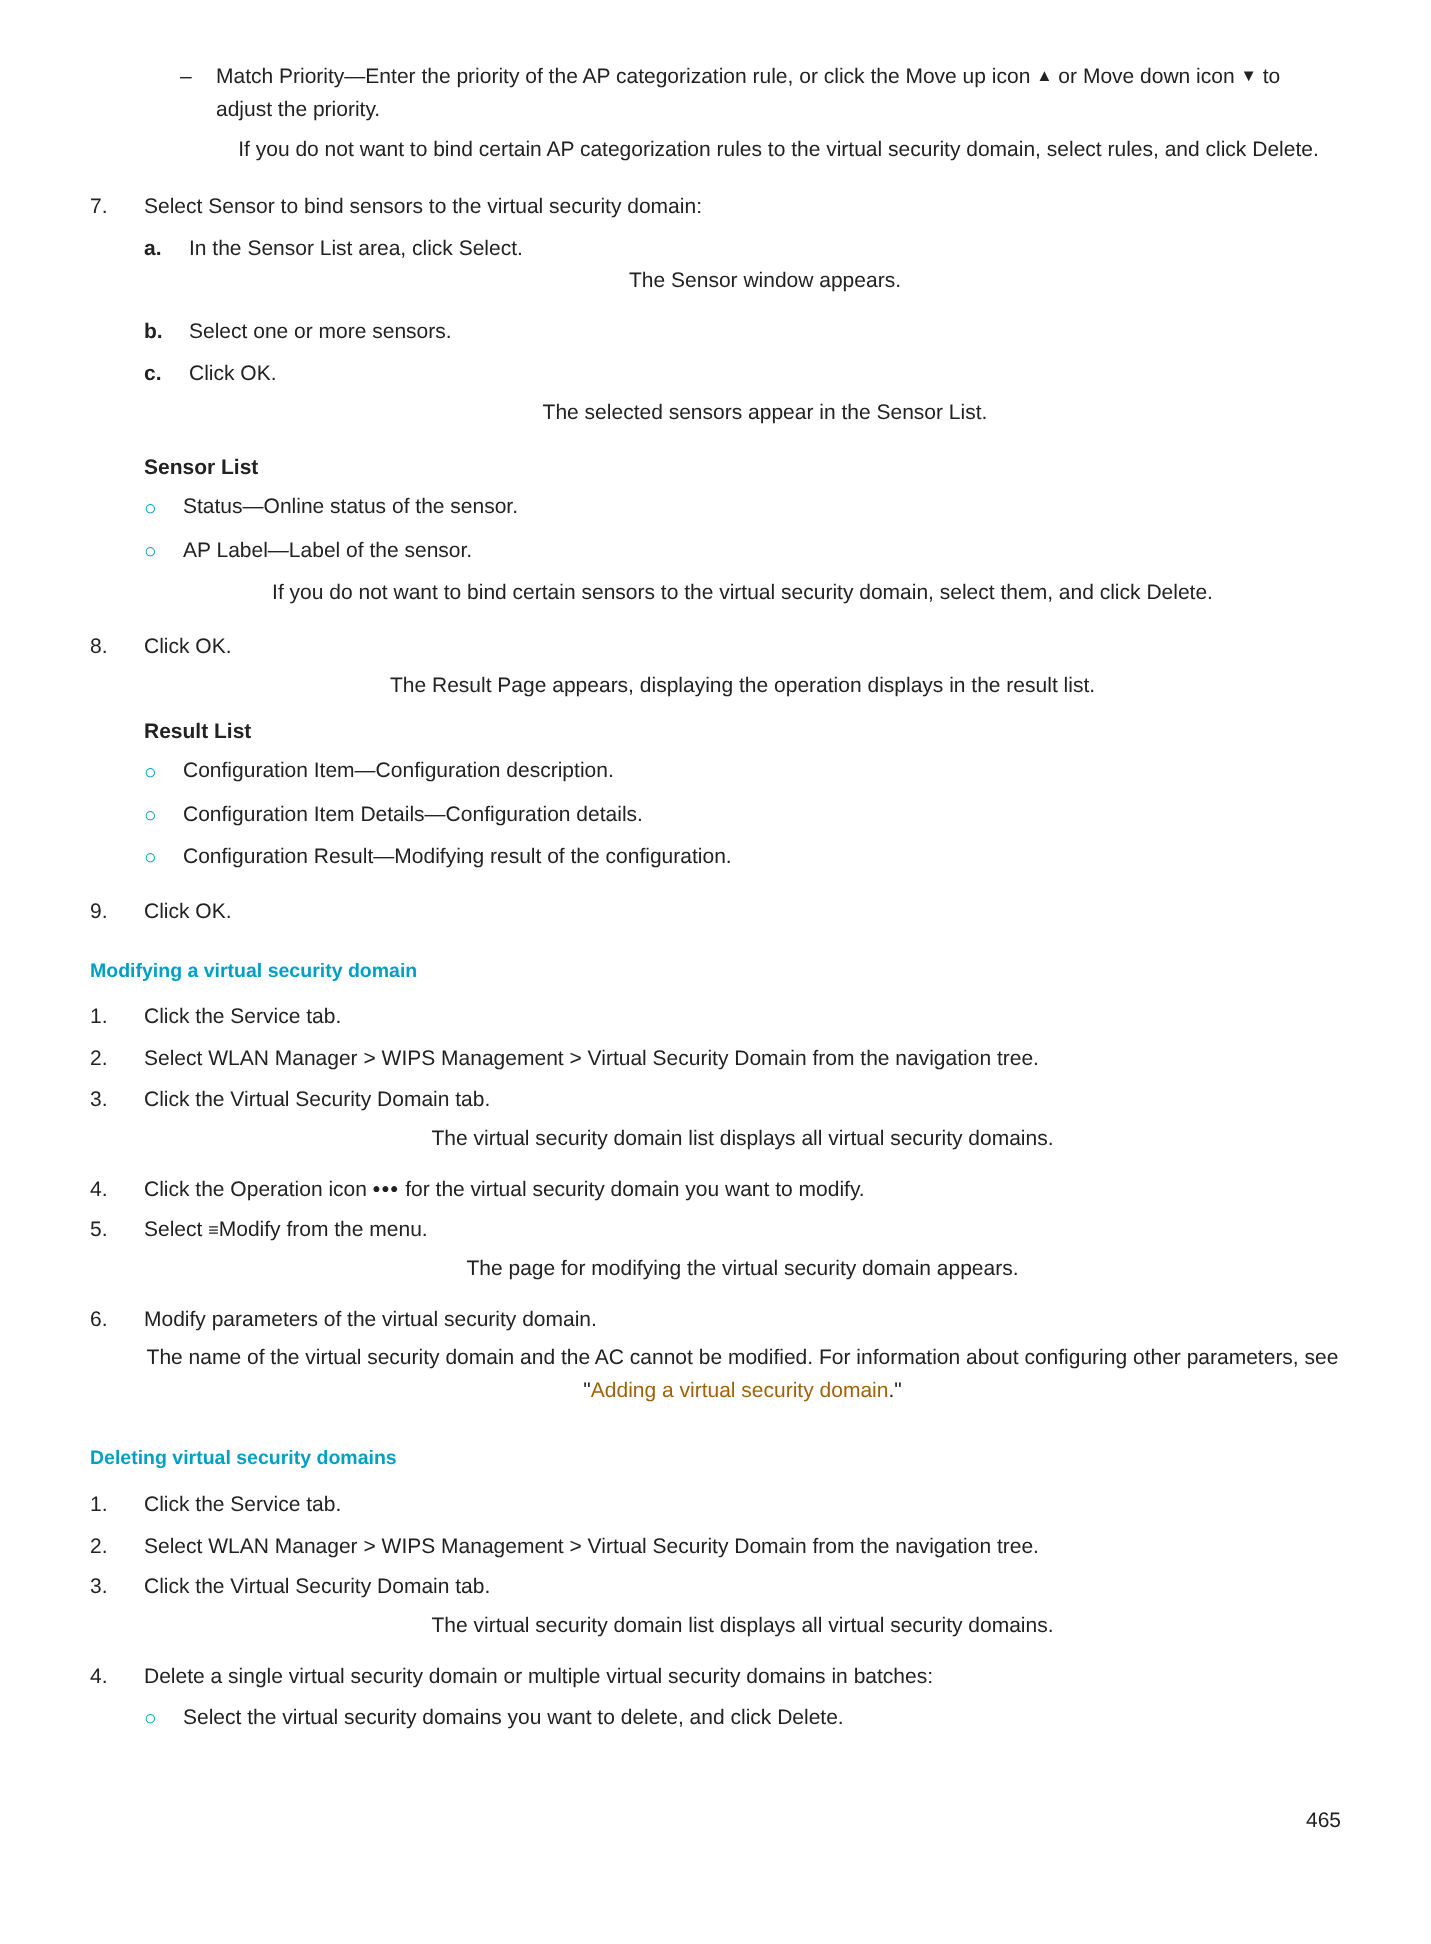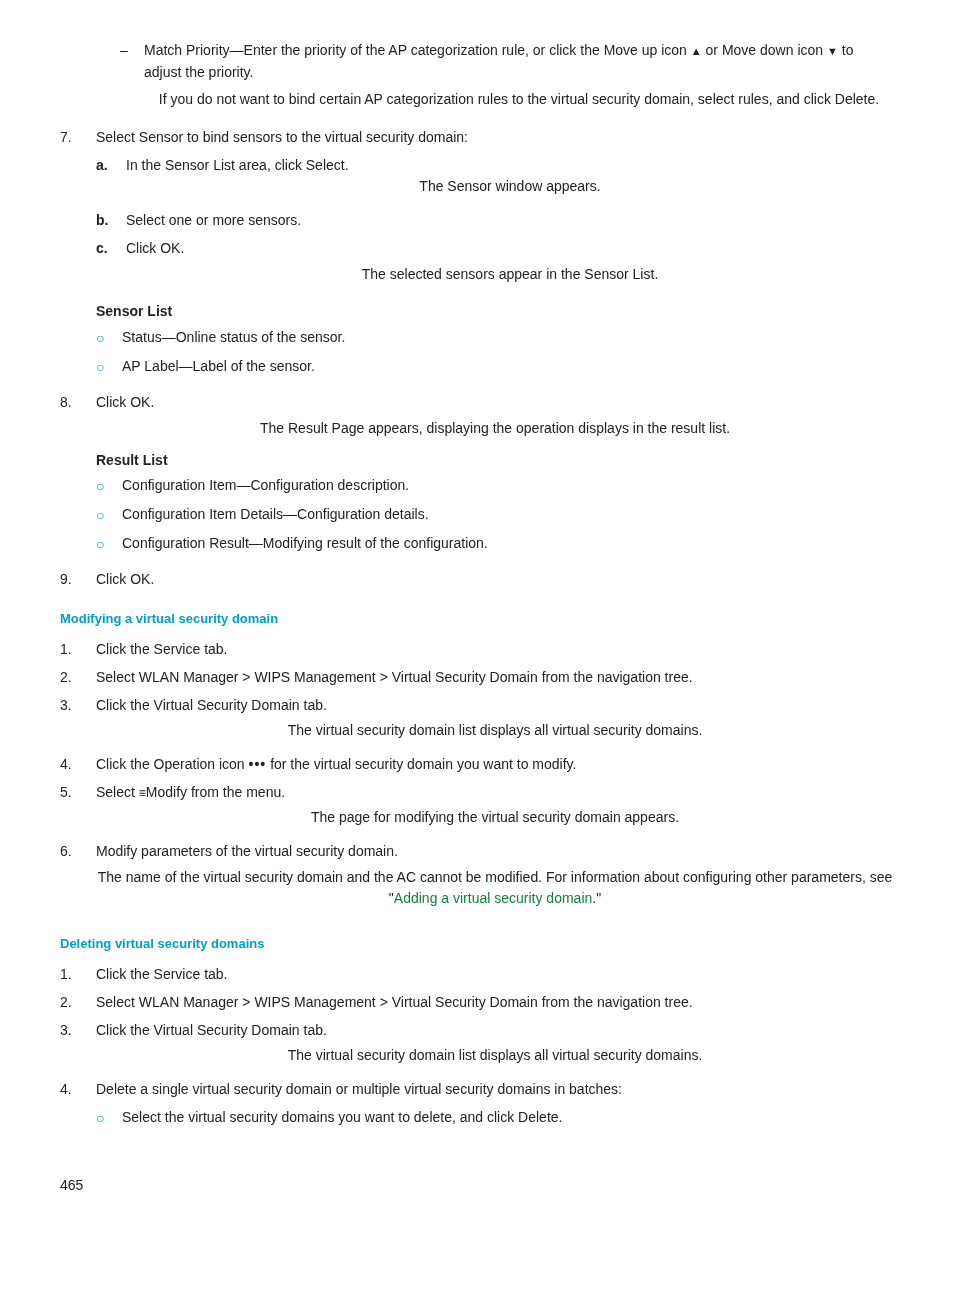--- a/index.html
+++ b/index.html
@@ -83,26 +83,26 @@
       margin: 10px 0 4px 0;
       font-size: 14px;
     }
 
     .para {
       margin-bottom: 6px;
       text-align: center;
     }
 
     .link {
-      color: #15803d;
+      color: #a16207;
       text-decoration: none;
     }
 
     .page-number {
-      text-align: left;
+      text-align: right;
       margin-top: 40px;
       font-size: 14px;
       color: #222;
     }
 
     .top-section {
       margin-bottom: 6px;
     }
 
     .move-icons {
@@ -180,20 +180,23 @@
           <b>Status</b><span>—Online status of the sensor.</span>
         </div>
       </div>
       <div class="bullet-item" style="margin-left:0;">
         <span class="bullet">○</span>
         <div class="content">
           <b>AP Label</b><span>—Label of the sensor.</span>
         </div>
       </div>
 
+      <div class="para" style="margin-top:6px;">
+        <span>If you do not want to bind certain sensors to the virtual security domain, select them, and click</span> <b>Delete</b><span>.</span>
+      </div>
     </div>
   </div>
 
   <div class="numbered-item" style="margin-top:8px;">
     <span class="num">8.</span>
     <div class="content">
       <span>Click</span> <b>OK</b><span>.</span>
       <div class="para" style="margin-top:4px;">
         <span>The</span> <b>Result Page</b> <span>appears, displaying the operation displays in the result list.</span>
       </div>

